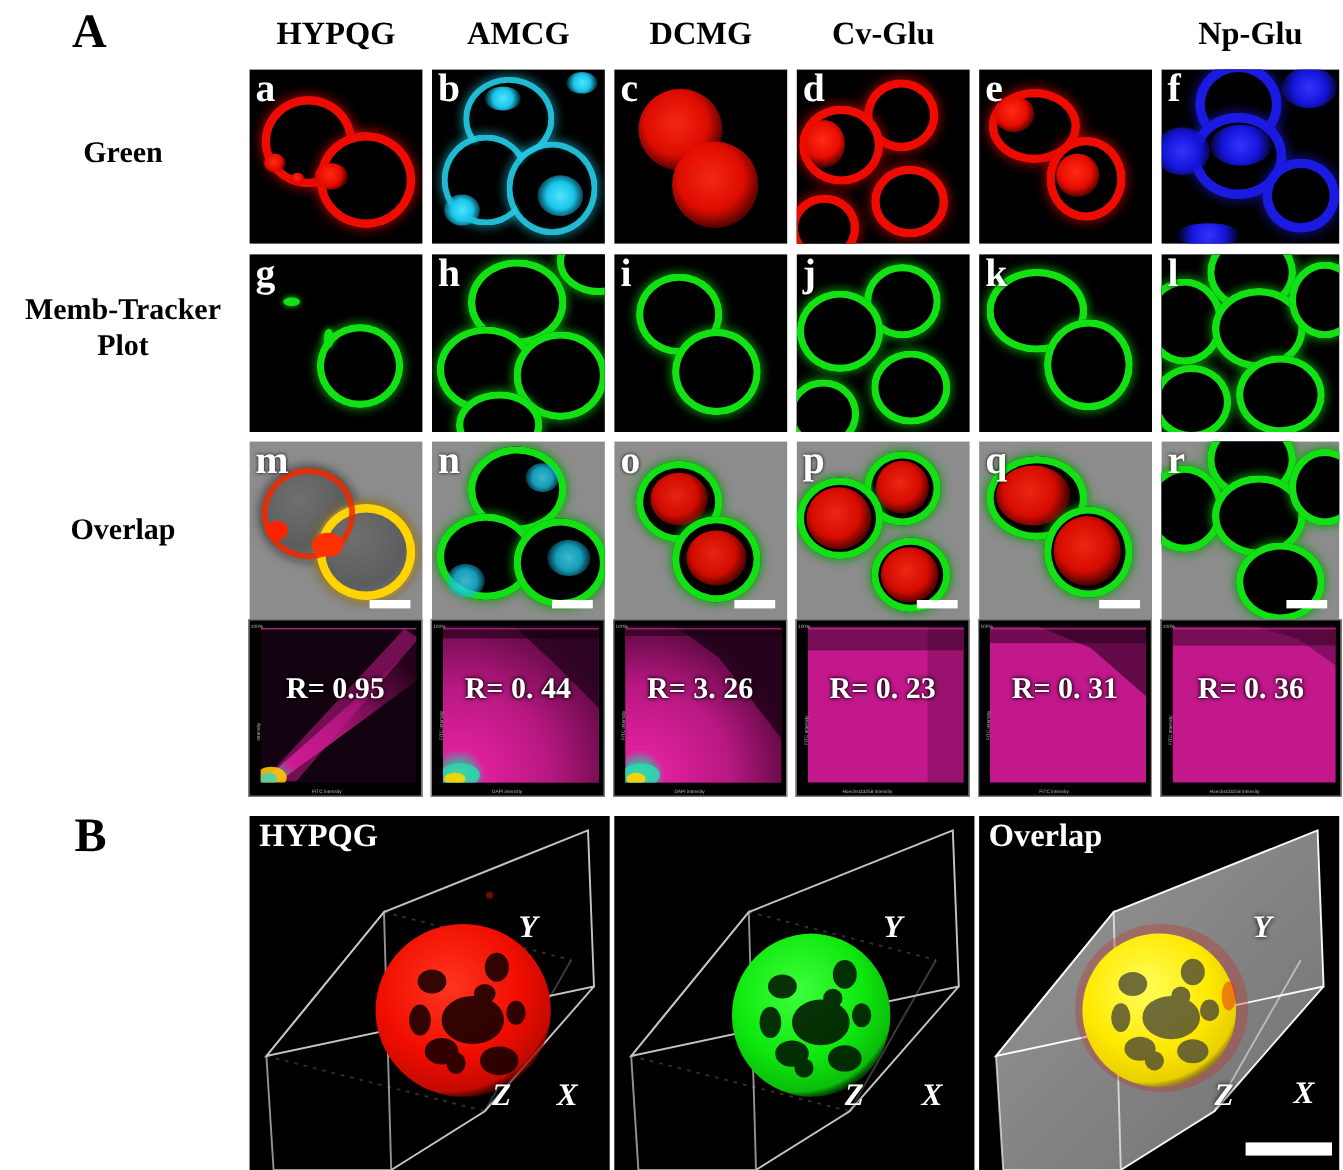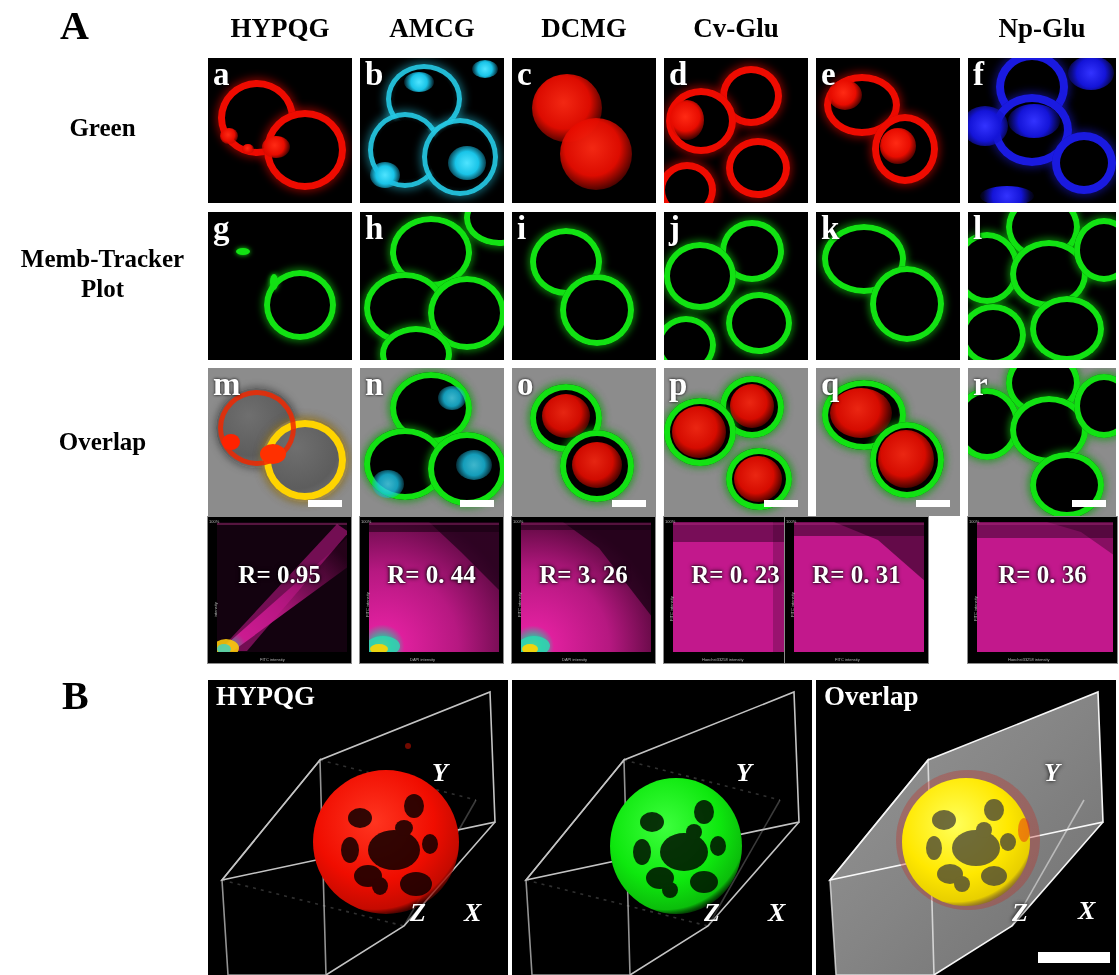--- a/index.html
+++ b/index.html
@@ -367,21 +367,21 @@
         <line x1="0" y1="2" x2="132" y2="2" stroke="#d33a9a" stroke-width="1.2" opacity="0.6"></line>
       </svg>
     </div>
     <div class="axtxt" style="left:1px;top:2px;">100%</div>
     <div class="axtxt vert" style="left:5px;top:104px;">FITC intensity</div>
     <div class="axtxt" style="left:38px;bottom:1px;">Hoechst33258 intensity</div>
     <div class="rval">R= 0. 23</div>
     <div class="tag">v</div>
   </div>
 
-  <div class="scat" style="left:784px;top:516px;width:143px;height:146px;">
+  <div class="scat" style="left:815px;top:516px;width:143px;height:146px;">
     <div class="plotarea">
       <svg width="132" height="131" viewBox="0 0 132 131">
         <rect width="132" height="131" fill="#c2188c"></rect>
         <polygon points="40,0 132,0 132,60 84,18" fill="#180012" opacity="0.55"></polygon>
         <rect x="0" y="0" width="132" height="14" fill="#200018" opacity="0.5"></rect>
         <line x1="0" y1="2" x2="132" y2="2" stroke="#d33a9a" stroke-width="1.2" opacity="0.6"></line>
       </svg>
     </div>
     <div class="axtxt" style="left:1px;top:2px;">100%</div>
     <div class="axtxt vert" style="left:5px;top:100px;">FITC intensity</div>

